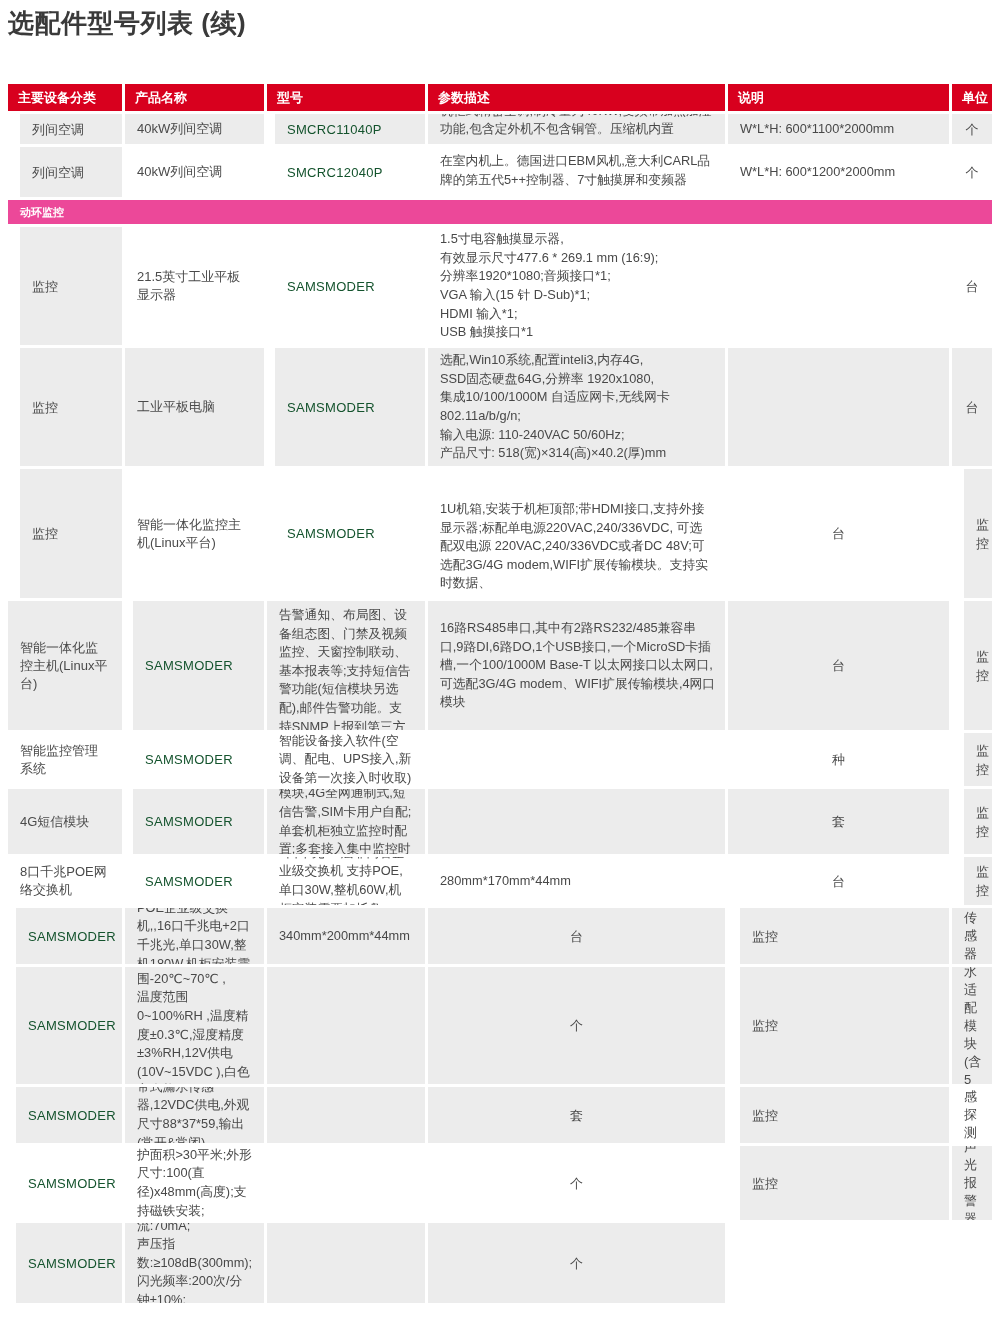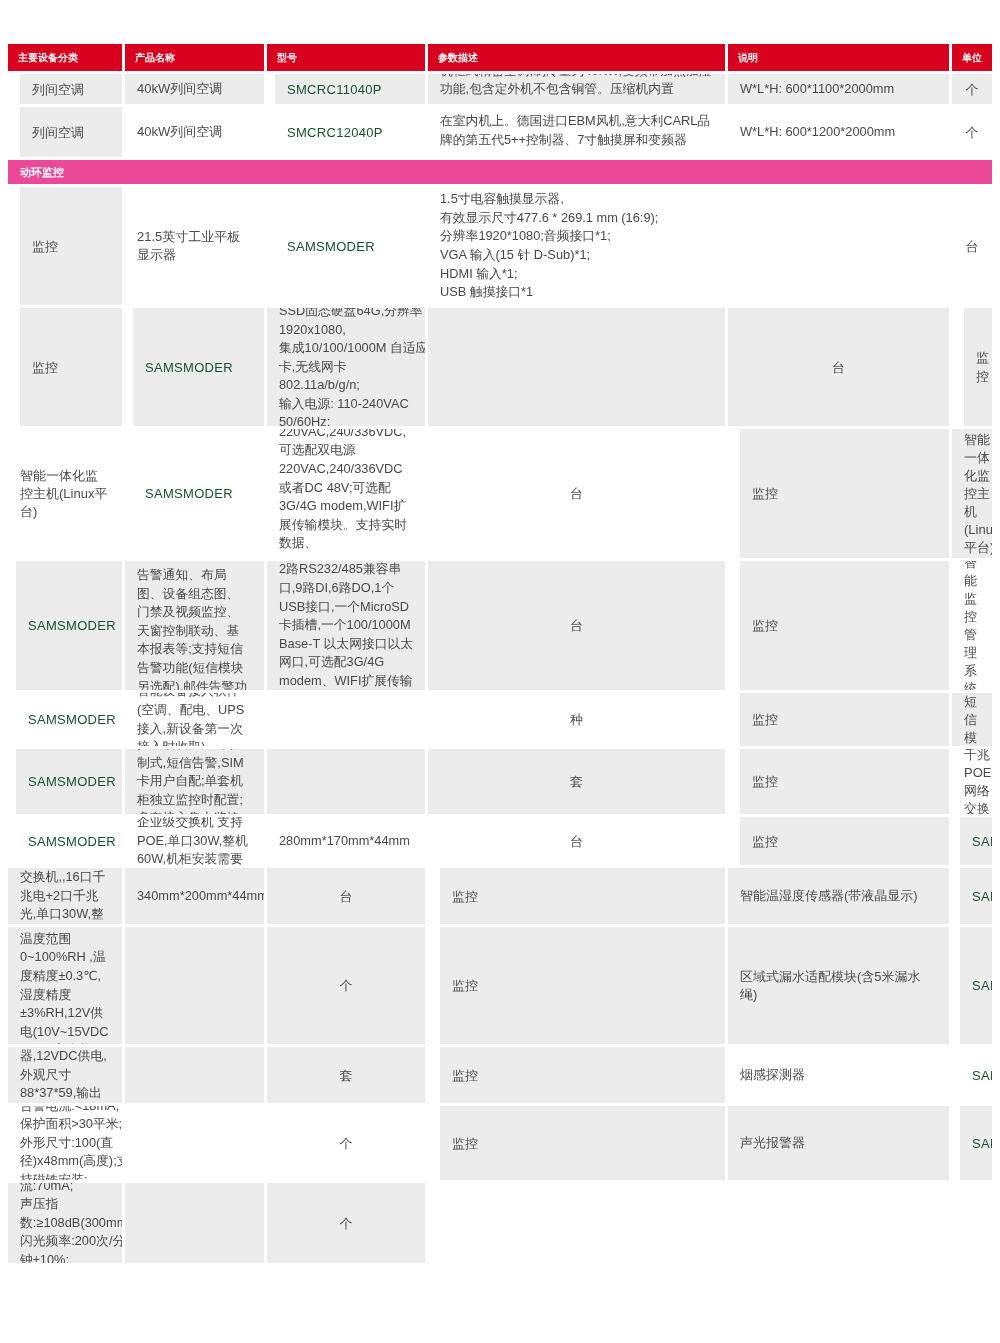--- a/index.html
+++ b/index.html
@@ -17,21 +17,21 @@
   }
   .spec-table{
     margin:44px 8px 0 8px;
     display:grid;
     grid-template-columns:114px 139px 158px 297px 221px 40px;
     column-gap:3px;row-gap:3px;
     background:#ffffff;
     font-size:13px;
   }
   .th{
-    background:#d8001e;color:#ffffff;font-weight:bold;font-size:10px;
+    background:#d8001e;color:#ffffff;font-weight:bold;font-size:13px;
     display:flex;align-items:center;padding:0 10px;
     white-space:nowrap;
   }
   .section-bar{
     grid-column:1 / -1;
     background:#ec4899;color:#ffffff;font-weight:bold;font-size:11px;
     display:flex;align-items:center;padding:0 12px;
   }
   .cell{
     display:flex;align-items:center;
@@ -52,20 +52,21 @@
   .cell-model{letter-spacing:0.3px;color:#14532d;margin-left:8px;}
   .cell-name{line-height:18px;}
   
   .row-flow-start.cell-params{align-items:flex-end;}
   .row-flow-end.cell-params{align-items:flex-start;}
 </style>
 </head>
 <body>
 
 <div class="page">
+  <h1 class="page-title">选配件型号列表 (续)</h1>
   <div class="spec-table" id="spec-table" style="grid-template-rows: 27px 30px 50px 24px 118px 118px 129px 129px 53px 65px 48px 56px 117px 56px 74px 80px;">
       <div class="th">主要设备分类</div>
       <div class="th">产品名称</div>
       <div class="th">型号</div>
       <div class="th">参数描述</div>
       <div class="th">说明</div>
       <div class="th">单位</div>
       <div class="cell cell-category gray">列间空调</div>
       <div class="cell cell-name gray">40kW列间空调</div>
       <div class="cell cell-model gray">SMCRC11040P</div>
@@ -84,20 +85,21 @@
       <div class="cell cell-model white">SAMSMODER</div>
       <div class="cell cell-params white">1.5寸电容触摸显示器,
 有效显示尺寸477.6 * 269.1 mm (16:9);
 分辨率1920*1080;音频接口*1;
 VGA 输入(15 针 D-Sub)*1;
 HDMI 输入*1;
 USB 触摸接口*1</div>
       <div class="cell cell-note white"></div>
       <div class="cell cell-unit white">台</div>
       <div class="cell cell-category gray">监控</div>
+      <div class="cell cell-name gray">工业平板电脑</div>
       <div class="cell cell-model gray">SAMSMODER</div>
       <div class="cell cell-params gray">选配,Win10系统,配置inteli3,内存4G,
 SSD固态硬盘64G,分辨率 1920x1080,
 集成10/100/1000M 自适应网卡,无线网卡
 802.11a/b/g/n;
 输入电源: 110-240VAC 50/60Hz;
 产品尺寸: 518(宽)×314(高)×40.2(厚)mm</div>
       <div class="cell cell-note gray"></div>
       <div class="cell cell-unit gray">台</div>
       <div class="cell cell-category white">监控</div>

